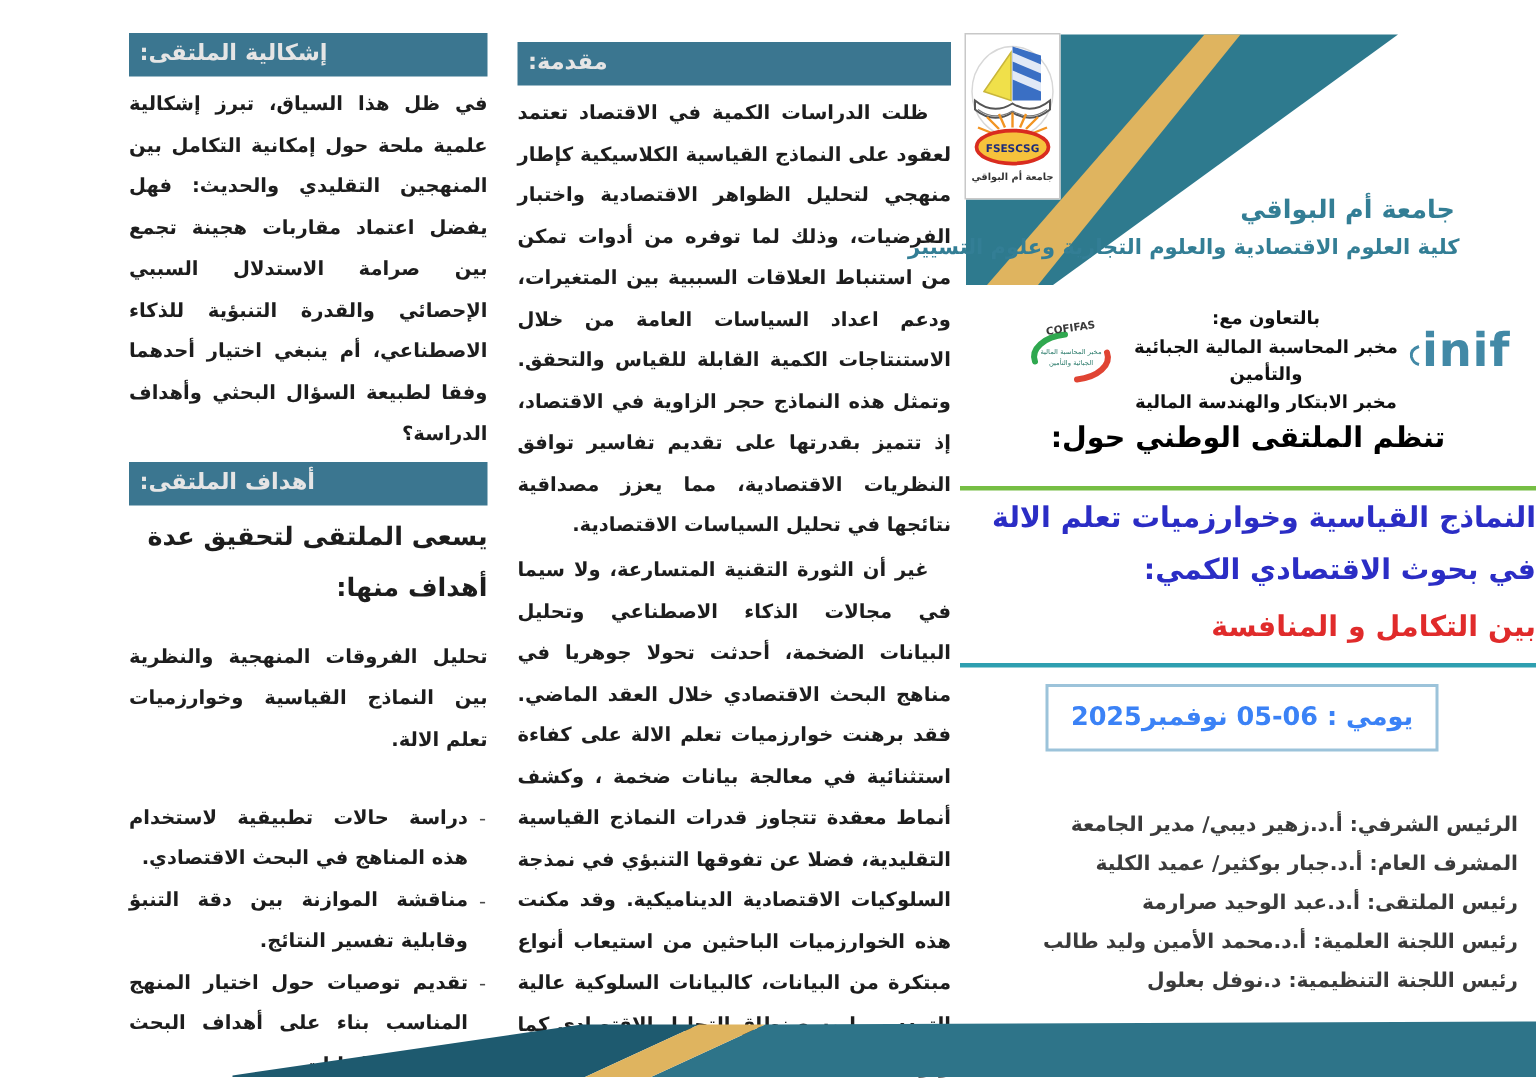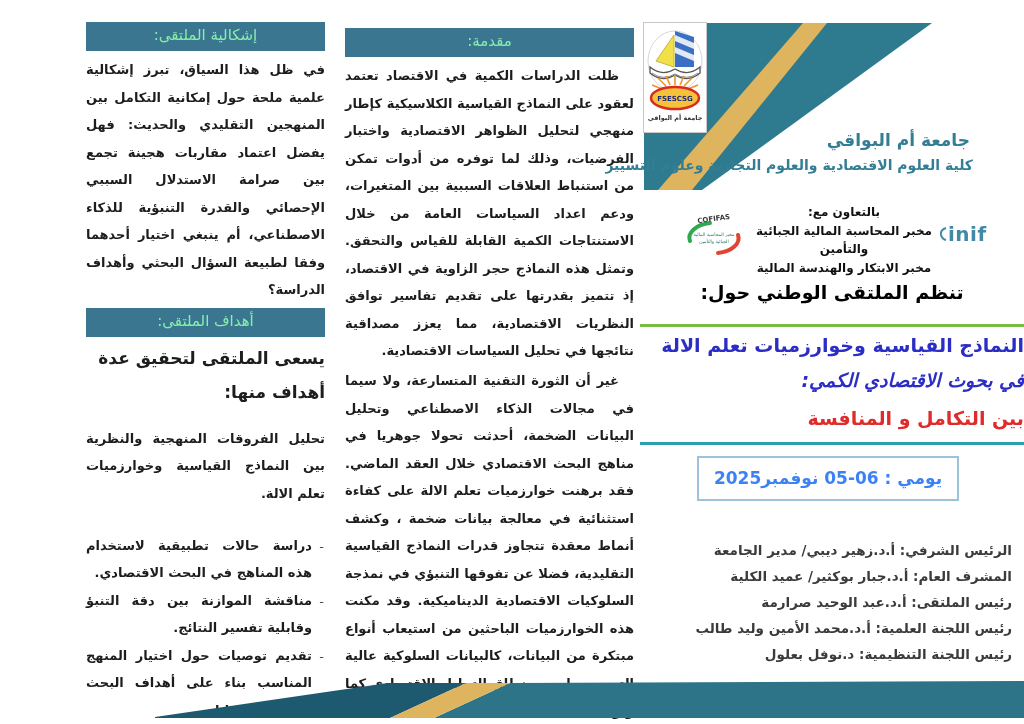--- a/index.html
+++ b/index.html
@@ -5,22 +5,22 @@
   html,body{margin:0;padding:0;background:#e8e8e8;}
   *{box-sizing:border-box;}
   #page{
     position:relative;width:1024px;height:724px;background:#ffffff;
     font-family:"DejaVu Sans","Liberation Sans",sans-serif;
     overflow:hidden;margin:0 auto;
   }
   
   .rtl{direction:rtl;unicode-bidi:embed;}
   .bar{
-    background:#3B7690;color:#86efac;font-size:15px;font-weight:400;
-    padding:3px 7px 5px;direction:rtl;text-align:center;line-height:1.4;
+    background:#3B7690;color:#e5e5e5;font-size:15px;font-weight:700;
+    padding:3px 7px 5px;direction:rtl;text-align:left;line-height:1.4;
   }
   .btxt{font-size:13px;font-weight:700;color:#1d1d1d;}
   p.jst{text-align:justify;line-height:2.12;margin:5px 0 2px;}
   
   .col-left{position:absolute;left:86px;top:22px;width:239px;}
   .obj-intro{font-size:17px;font-weight:700;line-height:2.0;margin-top:4px;text-align:right;}
   .obj-lead{text-align:justify;line-height:2.12;margin:0 0 2px;}
   .spacer22{height:22px;}
   .obj-item{position:relative;padding-right:13px;line-height:2.12;text-align:justify;}
   .obj-item::before{content:"-";position:absolute;right:1px;top:1px;font-weight:400;color:#4a4a4a;}
@@ -43,21 +43,21 @@
     text-align:center;font-size:17px;font-weight:700;color:#3b82f6;
     line-height:41px;direction:rtl;
   }
   .committee{left:640px;top:537px;width:372px;direction:rtl;}
   .committee div{font-size:13.5px;font-weight:700;color:#3b3b3b;line-height:26px;}
   .logo-box{
     left:643px;top:22px;width:64px;height:111px;background:#ffffff;
     border:1px solid #c8c8c8;overflow:hidden;
   }
   .inif{left:938px;top:219px;width:80px;height:34px;color:#4289A6;
-        font-weight:700;font-size:20px;letter-spacing:0.5px;line-height:30px;}
+        font-weight:700;font-size:31px;letter-spacing:0.5px;line-height:30px;}
 </style>
 </head>
 <body>
 
 <div id="page">
 
   <div class="col-left rtl btxt">
     <div class="bar">إشكالية الملتقى:</div>
     <p class="jst">في ظل هذا السياق، تبرز إشكالية علمية ملحة حول إمكانية التكامل بين المنهجين التقليدي والحديث: فهل يفضل اعتماد مقاربات هجينة تجمع بين صرامة الاستدلال السببي الإحصائي والقدرة التنبؤية للذكاء الاصطناعي، أم ينبغي اختيار أحدهما وفقا لطبيعة السؤال البحثي وأهداف الدراسة؟</p>
 
@@ -131,21 +131,21 @@
   <div class="abs inif">
     <svg width="10" height="16" viewBox="0 0 10 16" style="vertical-align:-1px;">
       <path d="M8,2 Q2,4 3,9 Q4,13 8,14" fill="none" stroke="#4289A6" stroke-width="2"></path>
     </svg><span>inif</span>
   </div>
 
   <div class="abs organizes rtl">تنظم الملتقى الوطني حول:</div>
 
   <div class="hline" style="left:640px;top:324px;width:384px;background:#76BE44;"></div>
   <div class="abs title-line title-blue rtl" style="top:333px;">النماذج القياسية وخوارزميات تعلم الالة</div>
-  <div class="abs title-line title-blue rtl" style="top:368px;font-style:italic;">في بحوث الاقتصادي الكمي:</div>
+  <div class="abs title-line title-blue rtl" style="top:368px;">في بحوث الاقتصادي الكمي:</div>
   <div class="abs title-line title-red rtl" style="top:406px;">بين التكامل و المنافسة</div>
   <div class="hline" style="left:640px;top:442px;width:384px;background:#2E9FB0;"></div>
 
   <div class="abs date-box">يومي : 06-05 نوفمبر2025</div>
 
   <div class="abs committee">
     <div>الرئيس الشرفي: أ.د.زهير ديبي/ مدير الجامعة</div>
     <div>المشرف العام: أ.د.جبار بوكثير/ عميد الكلية</div>
     <div>رئيس الملتقى: أ.د.عبد الوحيد صرارمة</div>
     <div>رئيس اللجنة العلمية: أ.د.محمد الأمين وليد طالب</div>

